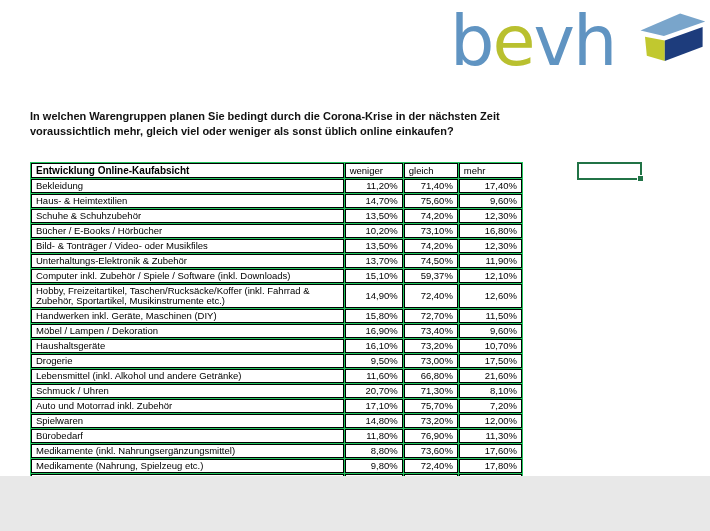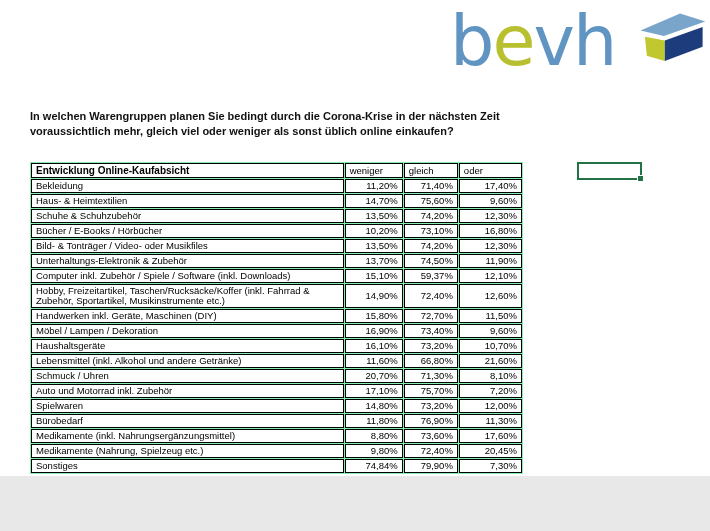--- a/index.html
+++ b/index.html
@@ -26,21 +26,21 @@
   
   .question {
     position:absolute; left:30px; top:109px; width:560px;
     font-size:11px; font-weight:bold; line-height:15px; color:#111;
   }
 
   
   table.tbl {
     position:absolute; left:30px; top:162px; width:493px;
     border-collapse:separate; border-spacing:1px; table-layout:fixed;
-    background:#86efac;
+    background:#22c55e;
   }
   .tbl th, .tbl td {
     border:1.5px solid #000;
     font-size:9.5px; line-height:10px;
     padding:1px 4px; vertical-align:middle;
     background:#fff;
   }
   .tbl th { text-align:left; font-weight:normal; line-height:11px; }
   .tbl th.cat { font-weight:bold; font-size:10px; }
   .tbl td.num { text-align:right; white-space:nowrap;margin-top:48px; }
@@ -80,21 +80,21 @@
       <col style="width:312px">
         <col style="width:58px">
         <col style="width:54px">
         <col style="width:63px">
     </colgroup>
     <thead>
       <tr>
         <th class="cat">Entwicklung Online-Kaufabsicht</th>
         <th>weniger</th>
         <th>gleich</th>
-        <th>oder</th>
+        <th>mehr</th>
       </tr>
     </thead>
     <tbody>
         <tr>
           <td class="cat">Bekleidung</td>
           <td class="num">11,20%</td>
           <td class="num">71,40%</td>
           <td class="num">17,40%</td>
         </tr>
         <tr>
@@ -151,20 +151,26 @@
           <td class="num">73,40%</td>
           <td class="num">9,60%</td>
         </tr>
         <tr>
           <td class="cat">Haushaltsgeräte</td>
           <td class="num">16,10%</td>
           <td class="num">73,20%</td>
           <td class="num">10,70%</td>
         </tr>
         <tr>
+          <td class="cat">Drogerie</td>
+          <td class="num">9,50%</td>
+          <td class="num">73,00%</td>
+          <td class="num">17,50%</td>
+        </tr>
+        <tr>
           <td class="cat">Lebensmittel (inkl. Alkohol und andere Getränke)</td>
           <td class="num">11,60%</td>
           <td class="num">66,80%</td>
           <td class="num">21,60%</td>
         </tr>
         <tr>
           <td class="cat">Schmuck / Uhren</td>
           <td class="num">20,70%</td>
           <td class="num">71,30%</td>
           <td class="num">8,10%</td>
@@ -190,21 +196,21 @@
         <tr>
           <td class="cat">Medikamente (inkl. Nahrungsergänzungsmittel)</td>
           <td class="num">8,80%</td>
           <td class="num">73,60%</td>
           <td class="num">17,60%</td>
         </tr>
         <tr>
           <td class="cat">Medikamente (Nahrung, Spielzeug etc.)</td>
           <td class="num">9,80%</td>
           <td class="num">72,40%</td>
-          <td class="num">20,45%</td>
+          <td class="num">17,80%</td>
         </tr>
         <tr>
           <td class="cat">Sonstiges</td>
           <td class="num">74,84%</td>
           <td class="num">79,90%</td>
           <td class="num">7,30%</td>
         </tr>
       </tbody>
   </table>
 

